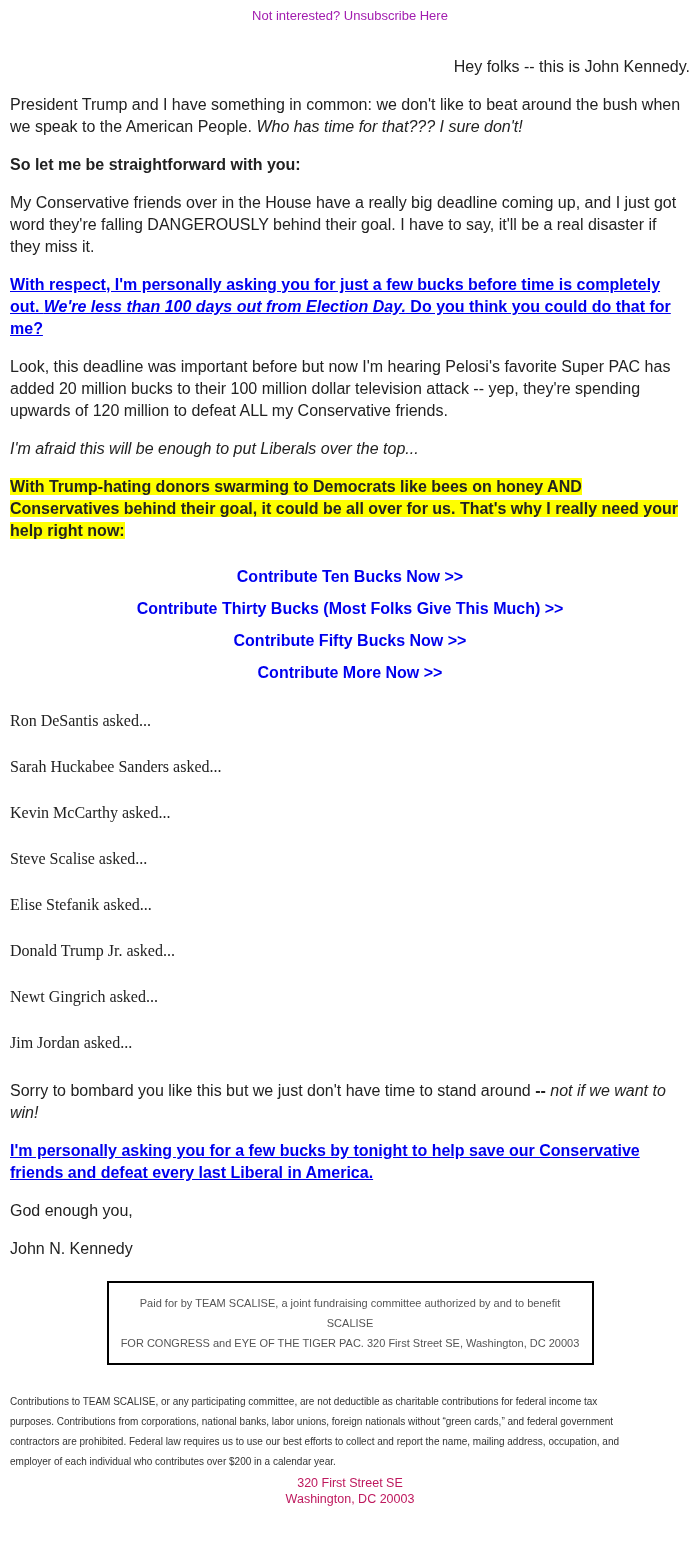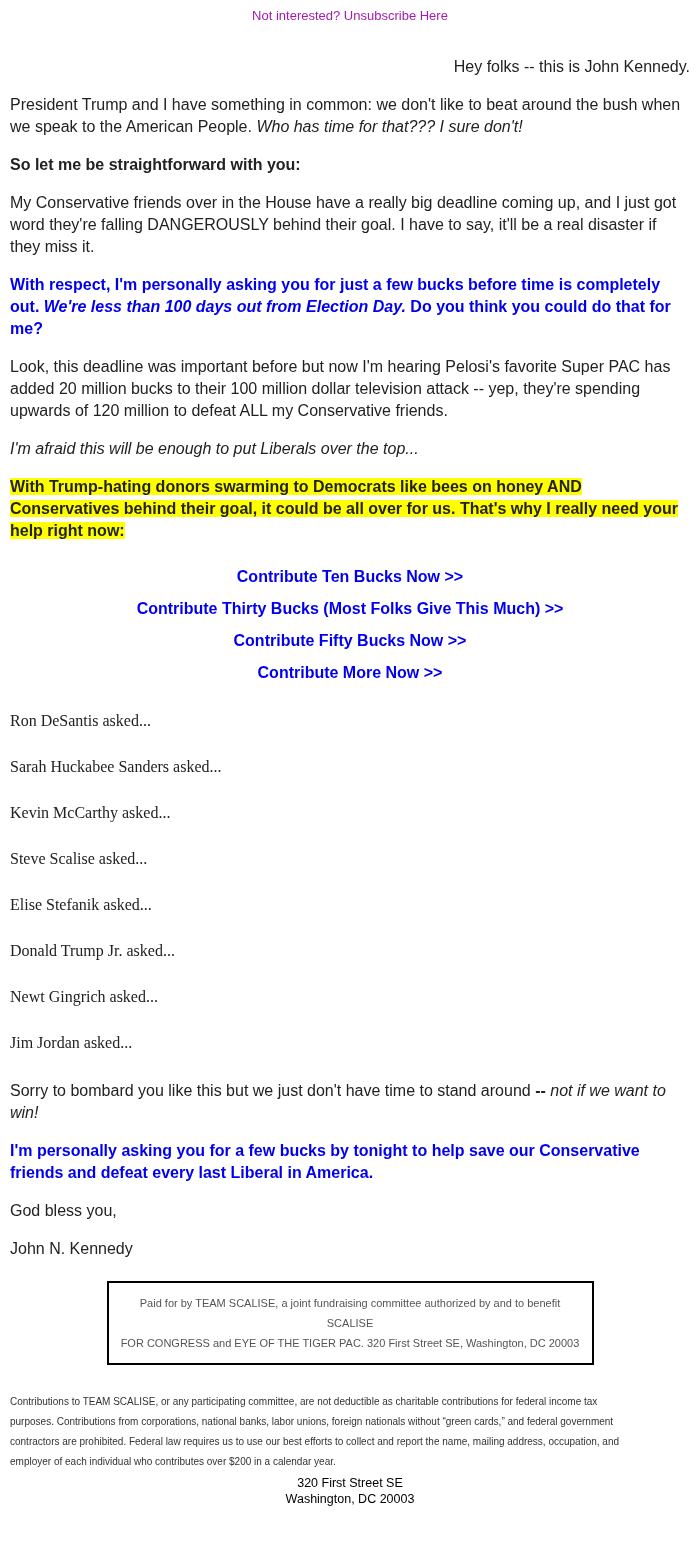--- a/index.html
+++ b/index.html
@@ -16,20 +16,21 @@
 
   .topline { font-size: 13px; line-height: 15px; margin: 0; text-align: center; color: #a21caf; }
   .first-para { margin-top: 33px; text-align: right; }
 
   .b, .bold { font-weight: 700; }
   .i, .italic { font-style: italic; }
 
   .link-para {
     color: #0000ee;
     font-weight: 700;
+    text-decoration: underline;
     cursor: pointer;
   }
 
   .hl-span { background: #ffff00; font-weight: 700; }
 
   .contrib-block { margin-top: 24px; }
   .contrib-block p { margin: 10px 0; text-align: center; }
   .contrib-link {
     color: #0000ee;
     font-weight: 700;
@@ -58,21 +59,21 @@
     font-size: 10px;
     line-height: 20px;
     color: #333333;
   }
 
   .addr-dc {
     margin-top: 4px;
     text-align: center;
     font-size: 12.5px;
     line-height: 15.5px;
-    color: #000000;
+    color: #be185d;
   }
 
   .privacy-wrap { margin-top: 38px; text-align: center; font-size: 12.5px; line-height: 15px; }
   .privacy-link { color: #0000ee; text-decoration: underline; cursor: pointer; }
 
   .addr-tucson {
     margin-top: 41px;
     text-align: center;
     font-size: 13.5px;
     line-height: 22px;
@@ -117,21 +118,21 @@
     <p>Elise Stefanik asked...</p>
     <p>Donald Trump Jr. asked...</p>
     <p>Newt Gingrich asked...</p>
     <p>Jim Jordan asked...</p>
   </div>
 
   <p class="sorry-para"><span>Sorry to bombard you like this but we just don't have time to stand around </span><span class="b">-- </span><span class="i">not if we want to win!</span></p>
 
   <p class="link-para">I'm personally asking you for a few bucks by tonight to help save our Conservative friends and defeat every last Liberal in America.</p>
 
-  <p>God bless you,</p>
+  <p>God enough you,</p>
 
   <p>John N. Kennedy</p>
 
   <div class="paid-box">
     <div>Paid for by TEAM SCALISE, a joint fundraising committee authorized by and to benefit SCALISE</div>
     <div>FOR CONGRESS and EYE OF THE TIGER PAC. 320 First Street SE, Washington, DC 20003</div>
   </div>
 
   <div class="fineprint">
     <div>Contributions to TEAM SCALISE, or any participating committee, are not deductible as charitable contributions for federal income tax</div>

